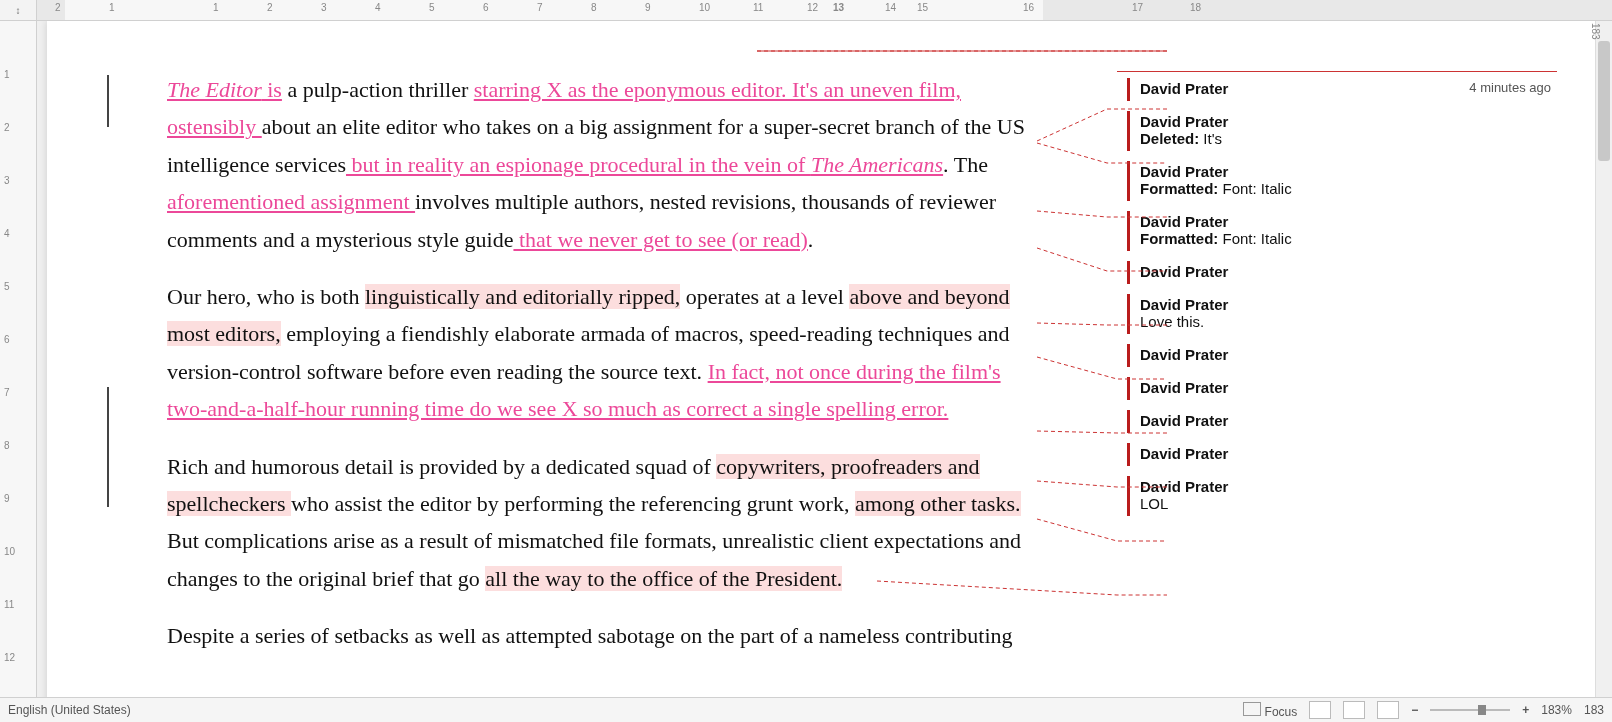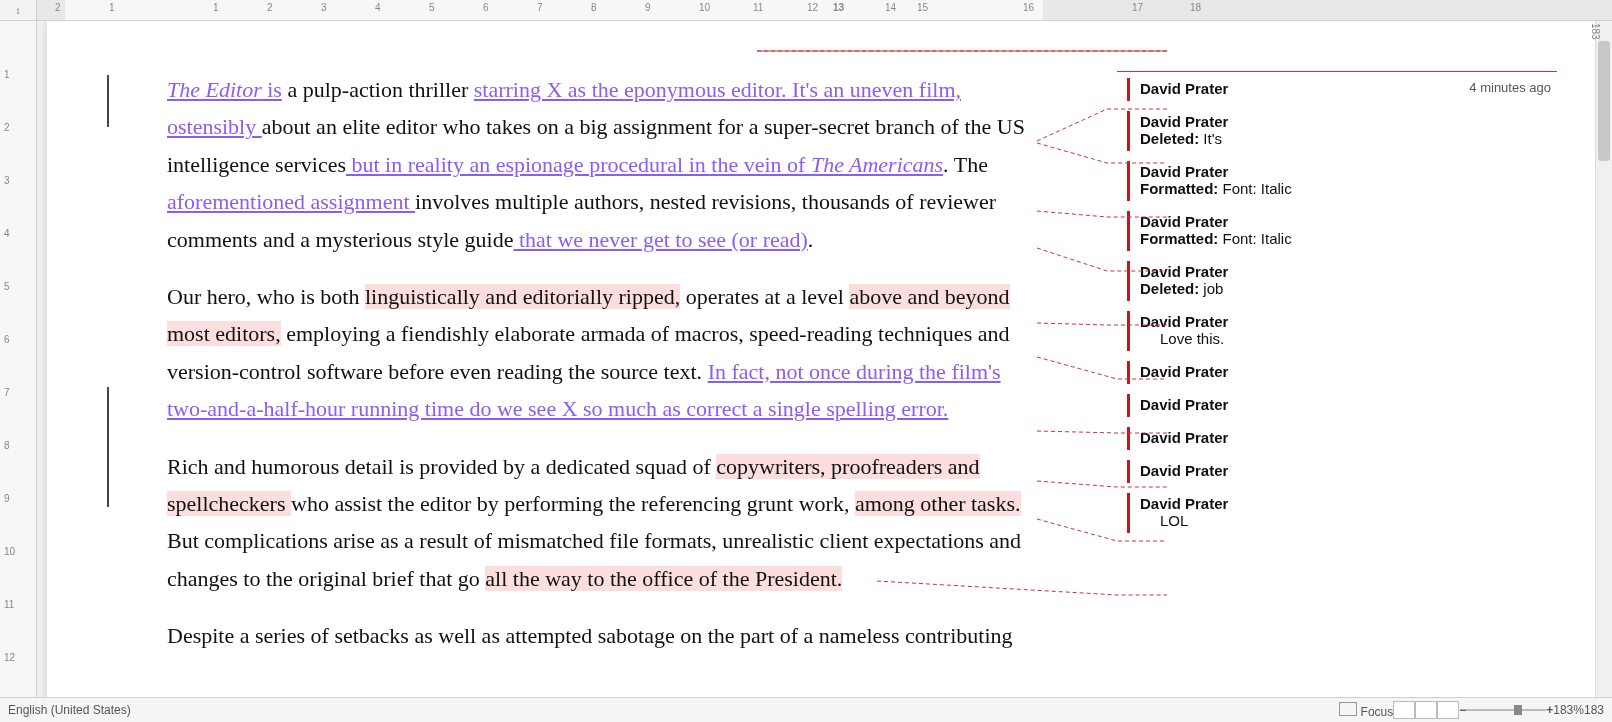--- a/index.html
+++ b/index.html
@@ -117,21 +117,21 @@
   }
 
   p.body {
     font-size: 22px;
     line-height: 1.70;
     color: #111;
     margin: 0 0 20px 0;
     text-align: left;
   }
   .ins {
-    color: #8b5cf6;
+    color: #ec4899;
     text-decoration: underline;
   }
   .italic { font-style: italic; }
   .hl {
     background: #fcdede;
   }
 
   
   .comments-col {
     width: 460px;
@@ -158,41 +158,41 @@
   .comment .author { font-weight: bold; }
   .comment .time {
     position: absolute;
     right: 6px;
     top: 2px;
     color: #555;
     font-size: 13px;
   }
   .comment .label { font-weight: bold; }
   .comment .val { font-weight: normal; }
-  .comment .note { display: block; margin-left: 20px; }
+  .comment .note { display: block; }
 
   
   .connectors {
     position: absolute;
     left: 0; top: 0; right: 0; bottom: 0;
     pointer-events: none;
   }
 
   
   .statusbar {
     height: 24px;
     background: #f5f5f5;
     border-top: 1px solid #d0d0d0;
     display: flex;
     align-items: center;
     font-family: Arial, sans-serif;
     font-size: 12px;
     color: #555;
     padding: 0 8px;
-    gap: 0;
+    gap: 12px;
   }
   .statusbar .spacer { flex: 1; }
   .sb-icon {
     width: 16px; height: 12px;
     display: inline-block;
   }
   .view-btn {
     width: 20px; height: 16px;
     border: 1px solid #bbb;
     background: #fff;
@@ -317,21 +317,20 @@
               <div class="comment">
                 <div class="author">David Prater</div>
                 <div><span class="label">Formatted:</span><span class="val"> Font: Italic</span></div>
               </div>
               <div class="comment">
                 <div class="author">David Prater</div>
                 <div><span class="label">Formatted:</span><span class="val"> Font: Italic</span></div>
               </div>
               <div class="comment">
                 <div class="author">David Prater</div>
-                <div><span class="label">Deleted:</span><span class="val"> job</span></div>
               </div>
               <div class="comment">
                 <div class="author">David Prater</div>
                 <span class="note">Love this.</span>
               </div>
               <div class="comment">
                 <div class="author">David Prater</div>
               </div>
               <div class="comment">
                 <div class="author">David Prater</div>

